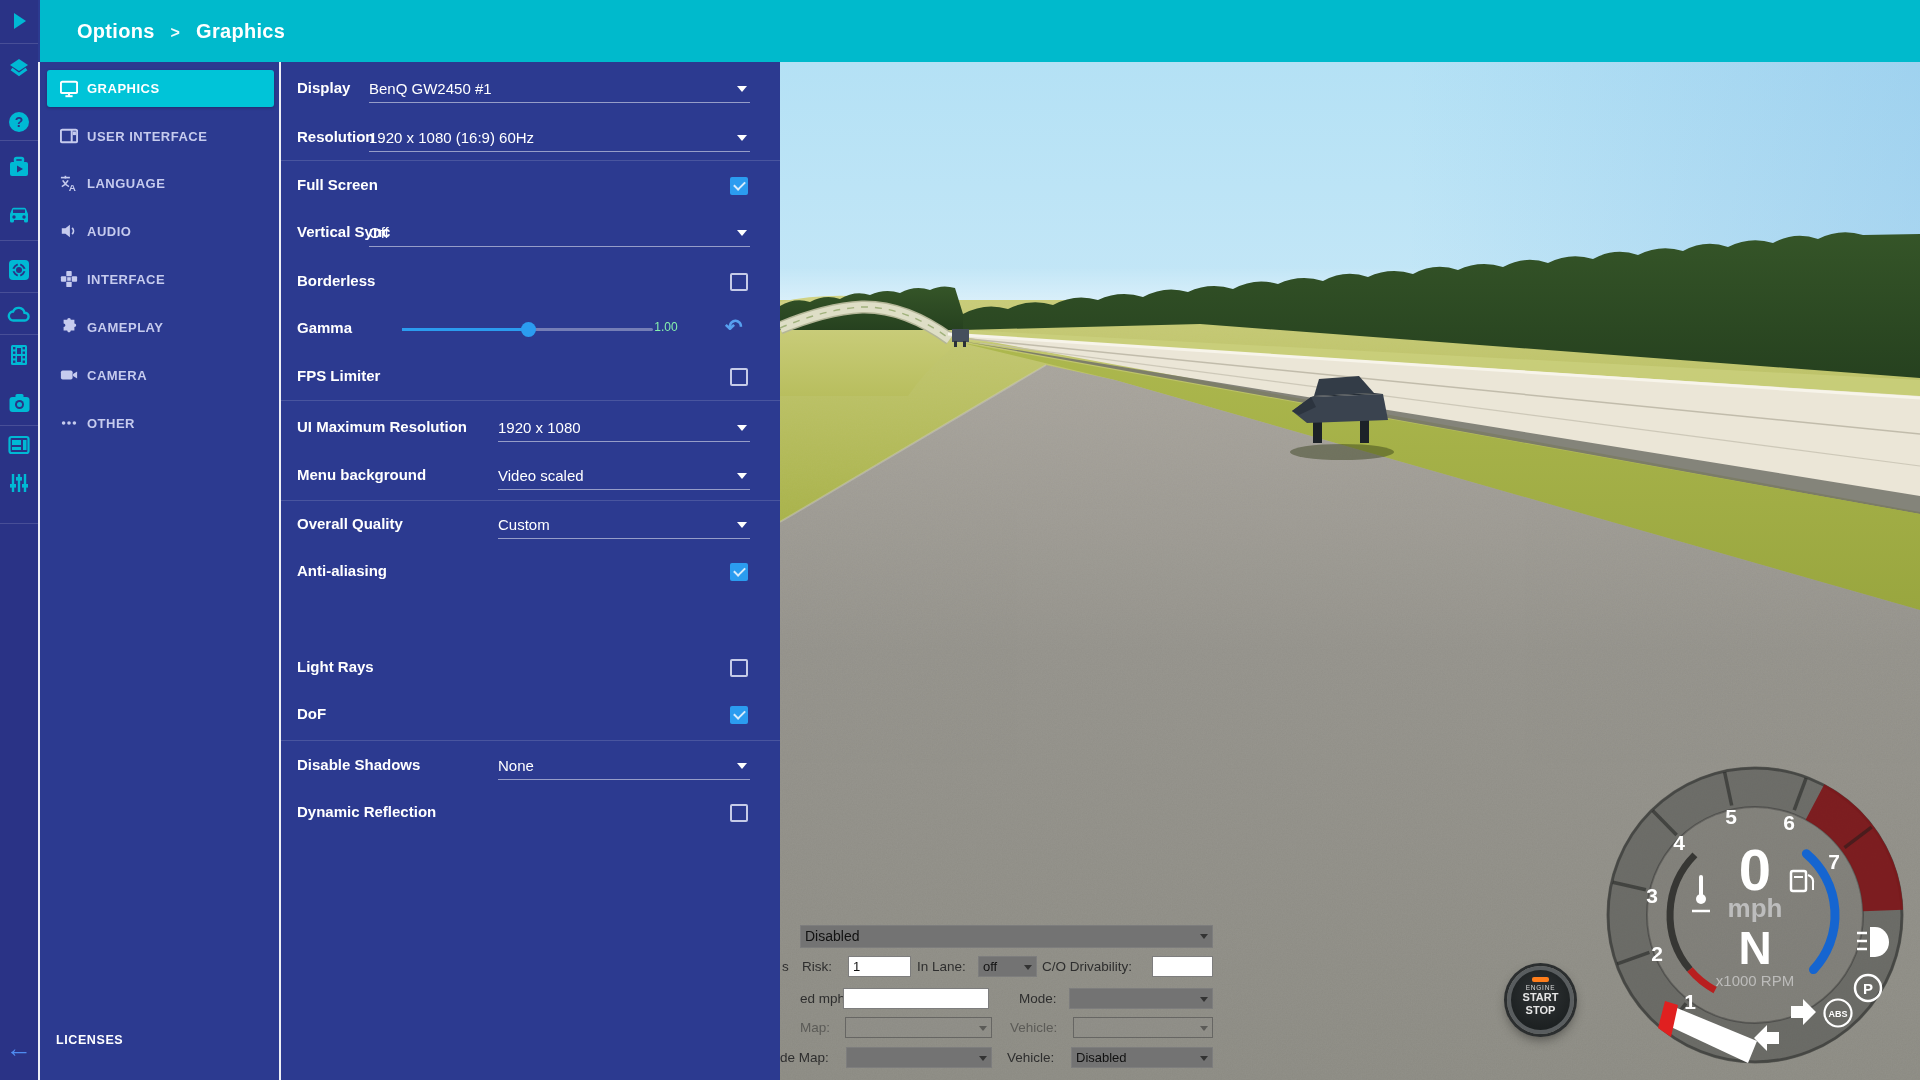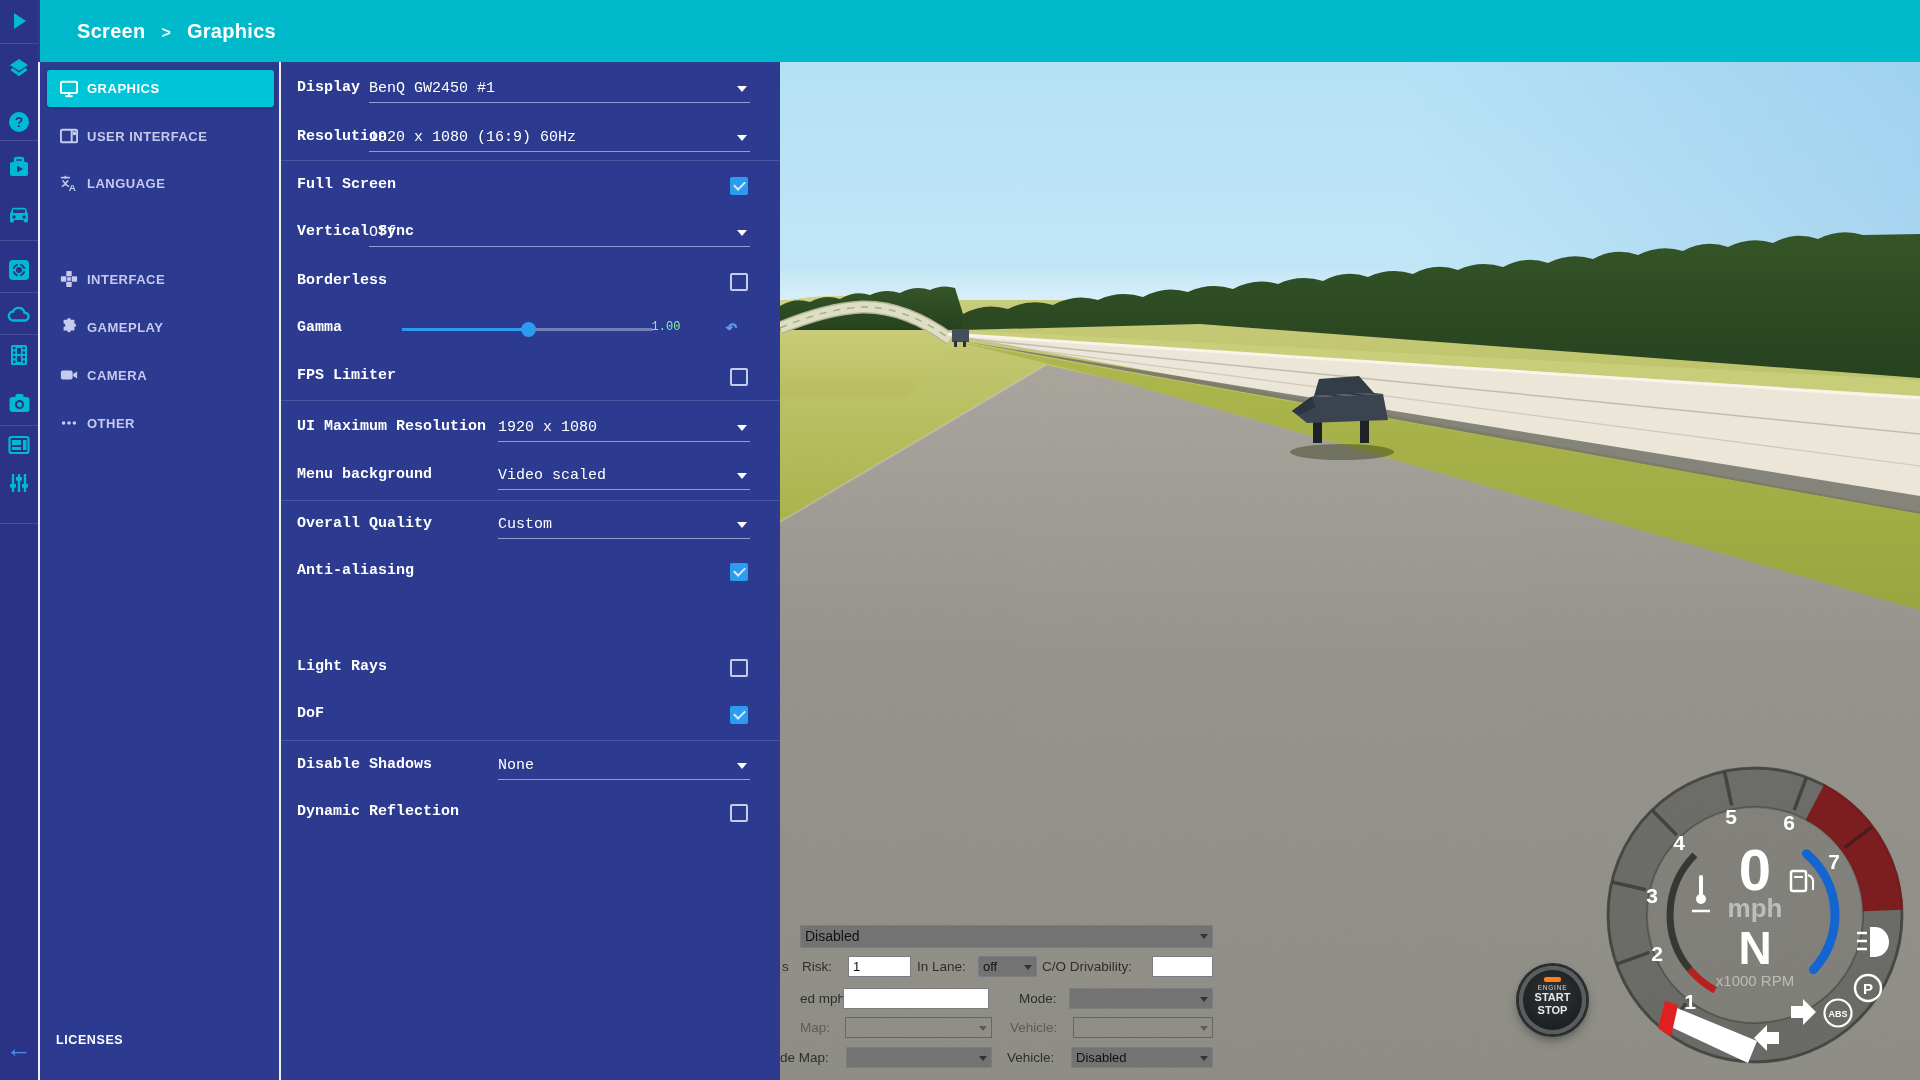--- a/index.html
+++ b/index.html
@@ -21,21 +21,21 @@
   .dbg-select .tri { position:absolute; right:4px; top:8px; width:0; height:0;
     border-left:4px solid transparent; border-right:4px solid transparent; border-top:5px solid #333; }
   .dbg-select.dis { background:rgba(150,150,150,.12); border-color:rgba(70,70,70,.55); }
   .dbg-select.dis .tri { border-top-color:rgba(40,40,40,.5); }
   #dbg-top-select { left:800px; top:925px; width:413px; height:23px; font-size:14px; line-height:21px; }
 
   
   #engine-btn { position:absolute; left:1507px; top:966px; width:67px; height:68px; border-radius:50%;
     background:radial-gradient(circle at 50% 40%, #303436, #1d2122 72%);
     border:4px solid #595d5f; box-shadow:0 0 0 3px #2b2e2f, 0 5px 12px rgba(0,0,0,.45);
-    text-align:center; color:#e7e7e7; cursor:pointer;margin-left:12px; }
+    text-align:center; color:#e7e7e7; cursor:pointer; }
   #engine-btn .dash { width:17px; height:5px; border-radius:2px; background:#ff7d1a; margin:7px auto 2px; }
   #engine-btn .l1 { font-size:6.5px; letter-spacing:.8px; color:#d9d9d9; }
   #engine-btn .l2, #engine-btn .l3 { font-size:11px; font-weight:bold; line-height:13px; }
 
   #gauge { position:absolute; left:1605px; top:765px; width:300px; height:300px; }
 
   
   #header { position:absolute; left:40px; top:0; width:1880px; height:62px; background:#00bacc; z-index:5;
     display:flex; align-items:center; }
   #breadcrumb { margin-left:37px; color:#fff; font-size:20px; font-weight:bold; letter-spacing:.3px; }
@@ -55,21 +55,21 @@
   .nav-item { position:absolute; left:7px; width:227px; height:40px; display:flex; align-items:center;
     padding-left:13px; color:#c6cbee; font-size:13px; font-weight:bold; letter-spacing:.5px; cursor:pointer; }
   .nav-item svg { width:18px; height:18px; margin-right:9px; flex:none; }
   .nav-item.selected { background:#00c4d8; color:#fff; border-radius:3px; height:37px;
     box-shadow:0 1px 3px rgba(0,0,0,.25); }
   #licenses { position:absolute; left:16px; top:971px; color:#fff; font-size:12.5px; font-weight:600;
     letter-spacing:.6px; cursor:pointer; }
 
   
   #settings { position:absolute; left:279px; top:62px; width:501px; height:1018px; background:#2c3a90;
-    border-left:2px solid rgba(255,255,255,.92); z-index:8;font-family:Liberation Mono, monospace; }
+    border-left:2px solid rgba(255,255,255,.92); z-index:8; }
   .srow { position:absolute; left:0; width:499px; height:36px; }
   .slabel { position:absolute; left:16px; top:8px; font-size:15px; font-weight:600; color:#fff; white-space:nowrap; }
   .sel { position:absolute; top:4px; height:28px; border-bottom:1px solid rgba(255,255,255,.5); cursor:pointer; }
   .sel.colA { left:88px; width:381px; }
   .sel.colB { left:217px; width:252px; }
   .selval { position:absolute; left:0; top:5px; font-size:15px; color:#fff; white-space:nowrap; }
   .arrow { position:absolute; right:3px; top:11px; width:0; height:0;
     border-left:5px solid transparent; border-right:5px solid transparent; border-top:6px solid #fff; }
   .cb { position:absolute; left:449px; top:9px; width:18px; height:18px; border:2px solid #c6cbe8;
     border-radius:2px; cursor:pointer; }
@@ -298,21 +298,21 @@
           <text x="233" y="251.5" fill="#fff" font-size="9" font-weight="bold" text-anchor="middle" font-family="Liberation Sans, sans-serif">ABS</text>
         </g>
         <polygon points="186,241 198,241 198,234 211,247 198,260 198,253 186,253" fill="#fff"></polygon>
         <polygon points="174,267 162,267 162,260 149,273 162,286 162,279 174,279" fill="#fff"></polygon>
       </svg>
     </div>
   </div>
 
   <div id="header">
     <div id="breadcrumb">
-      <span>Screen</span>
+      <span>Options</span>
       <span class="sep">&gt;</span>
       <span>Graphics</span>
     </div>
   </div>
 
   <div id="iconbar">
     <div class="rail-icon" style="top:4px">
       <svg width="20" height="20" viewBox="0 0 20 20">
           <polygon points="5,2 17,10 5,18" fill="currentColor"></polygon>
         </svg>
@@ -442,20 +442,27 @@
     </div>
     <div class="nav-item" style="top:101px">
       <svg viewBox="0 0 20 20">
           <line x1="1" y1="4" x2="11" y2="4" stroke="currentColor" stroke-width="1.8"></line>
           <line x1="6" y1="2" x2="6" y2="5" stroke="currentColor" stroke-width="1.8"></line>
           <path d="M3,7 q3,5 7,7 M9,7 q-3,5 -7,7" stroke="currentColor" stroke-width="1.8" fill="none"></path>
           <text x="14" y="19" font-size="11" font-weight="bold" fill="currentColor" text-anchor="middle" font-family="Liberation Sans, sans-serif">A</text>
         </svg>
       <span>LANGUAGE</span>
     </div>
+    <div class="nav-item" style="top:149px">
+      <svg viewBox="0 0 20 20">
+          <polygon points="2,7 6,7 11,3 11,17 6,13 2,13" fill="currentColor"></polygon>
+          <path d="M13.5,6.5 a5,5 0 0 1 0,7" stroke="currentColor" stroke-width="2" fill="none"></path>
+        </svg>
+      <span>AUDIO</span>
+    </div>
     <div class="nav-item" style="top:197px">
       <svg viewBox="0 0 20 20">
           <rect x="7" y="1" width="6" height="6" rx="1" fill="currentColor"></rect>
           <rect x="7" y="13" width="6" height="6" rx="1" fill="currentColor"></rect>
           <rect x="1" y="7" width="6" height="6" rx="1" fill="currentColor"></rect>
           <rect x="13" y="7" width="6" height="6" rx="1" fill="currentColor"></rect>
           <rect x="8" y="8" width="4" height="4" fill="currentColor"></rect>
         </svg>
       <span>INTERFACE</span>
     </div>

